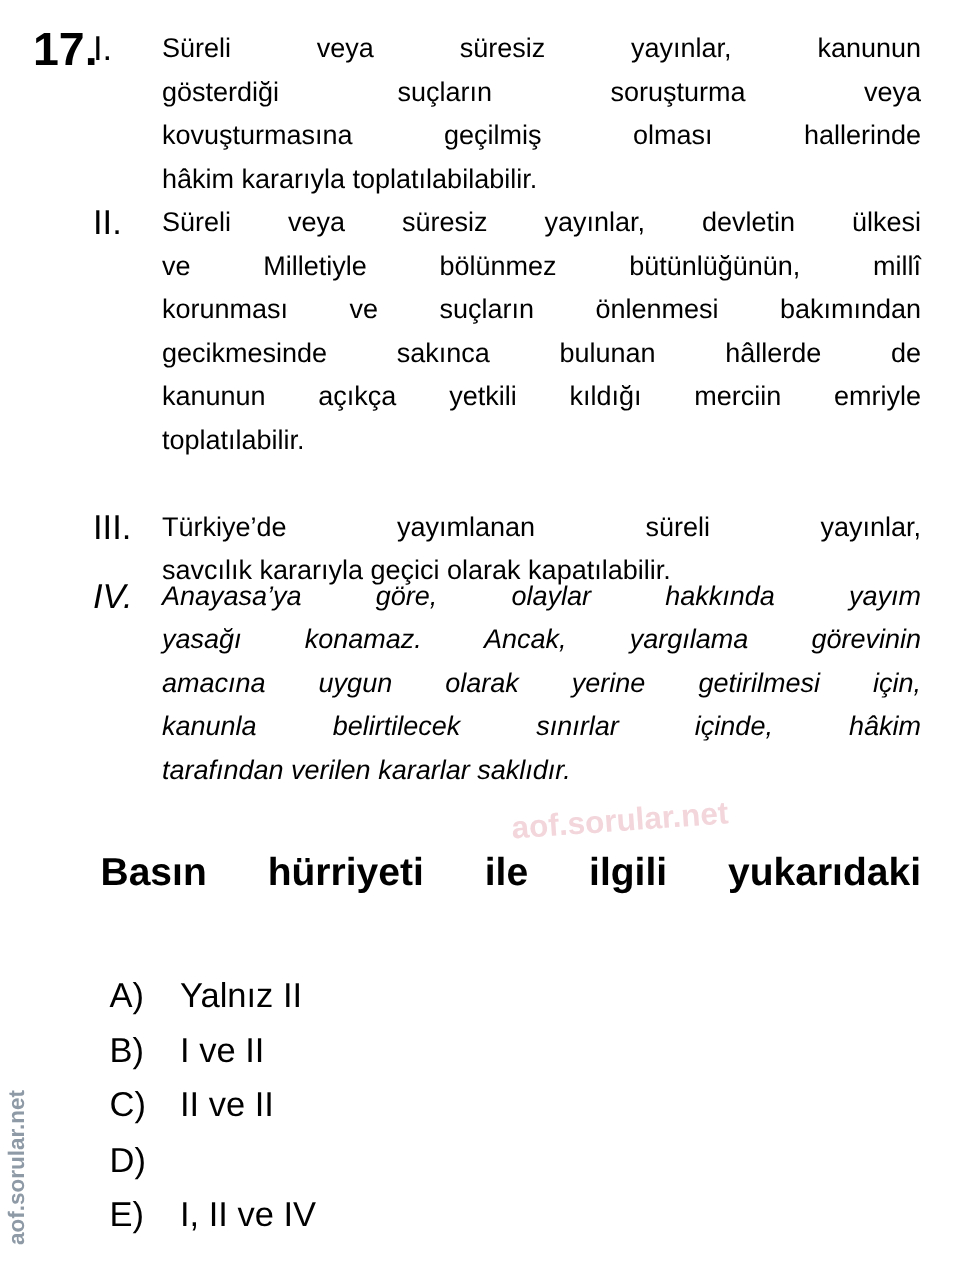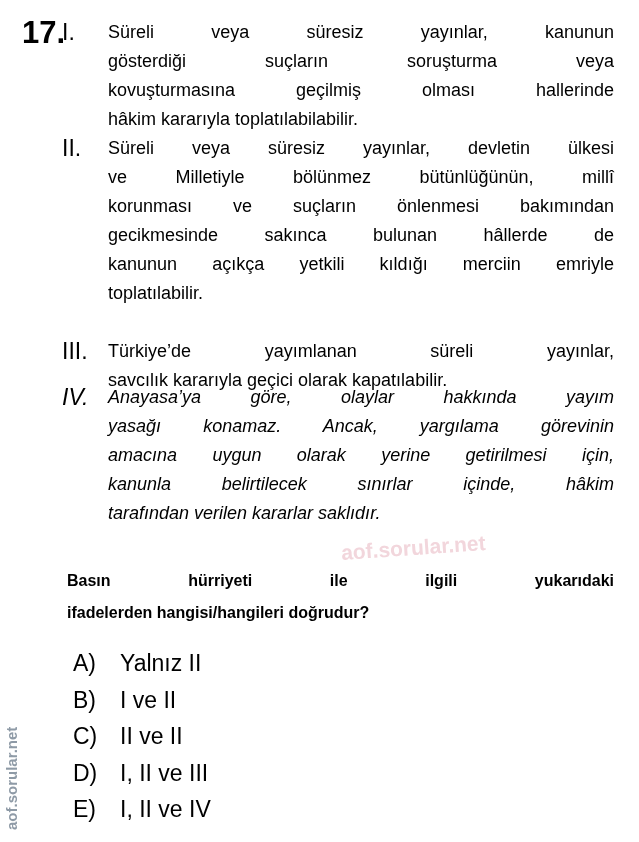--- a/index.html
+++ b/index.html
@@ -17,21 +17,21 @@
       font-size: 23px; line-height: 29px;
     }
     .item-text {
       margin-left: 46px; font-size: 18px; line-height: 29px;
       text-align: justify; text-align-last: left;
     }
     .item-text .ln { display: block; text-align: justify; text-align-last: justify; }
     .item-text .ln.last { text-align-last: left; }
     .stem {
       position: absolute; left: 67px; top: 565px; width: 547px;
-      font-weight: bold; font-size: 16px; line-height: 32px;
+      font-weight: bold; font-size: 26px; line-height: 32px;
     }
     .stem .ln { display: block; text-align: justify; text-align-last: justify; }
     .stem .ln.last { text-align-last: left; }
     .options { position: absolute; left: 73px; top: 645px; }
     .option { display: flex; font-size: 23px; line-height: 36.5px; height: 36.5px; }
     .opt-letter { width: 47px; }
     .wm-center {
       position: absolute; left: 342px; top: 541px;
       font-weight: bold; font-size: 21px; color: #f2d6dc;
       transform: rotate(-4deg); transform-origin: left bottom;
@@ -86,39 +86,37 @@
     <span class="ln">amacına uygun olarak yerine getirilmesi için,</span>
     <span class="ln">kanunla belirtilecek sınırlar içinde, hâkim</span>
     <span class="ln last">tarafından verilen kararlar saklıdır.</span>
   </div>
 </div>
 
 <div class="wm-center">aof.sorular.net</div>
 
 <div class="stem">
   <span class="ln">Basın hürriyeti ile ilgili yukarıdaki</span>
-  <span class="ln last">ifadelerden hangisi/hangileri doğrudur?</span>
 </div>
 
 <div class="options">
   <div class="option">
     <span class="opt-letter">A)</span>
     <span class="opt-text">Yalnız II</span>
   </div>
   <div class="option">
     <span class="opt-letter">B)</span>
     <span class="opt-text">I ve II</span>
   </div>
   <div class="option">
     <span class="opt-letter">C)</span>
     <span class="opt-text">II ve II</span>
   </div>
   <div class="option">
     <span class="opt-letter">D)</span>
-    <span class="opt-text">I, II ve III</span>
   </div>
   <div class="option">
     <span class="opt-letter">E)</span>
     <span class="opt-text">I, II ve IV</span>
   </div>
 </div>
 
 <div class="wm-side">aof.sorular.net</div>
 
 </body></html>

